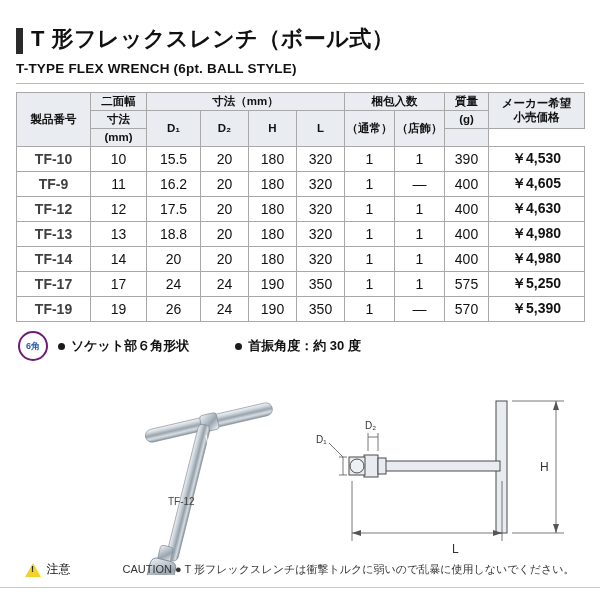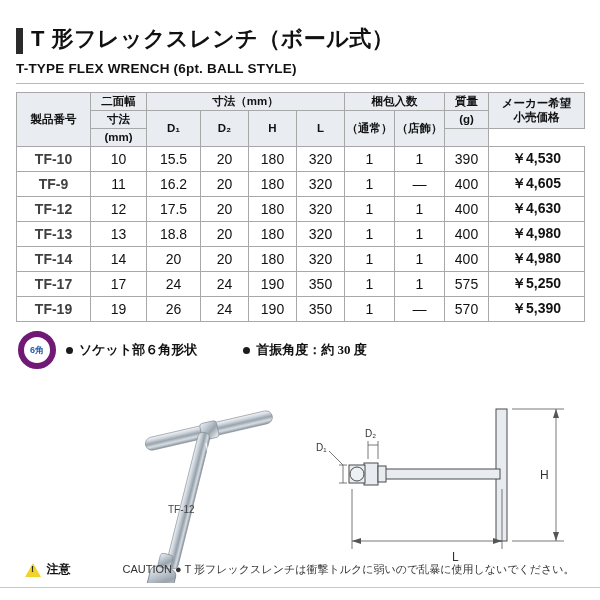--- a/index.html
+++ b/index.html
@@ -101,36 +101,35 @@
     align-items: center;
     gap: 10px;
     margin-top: 9px;
     padding-left: 2px;
   }
   .badge-hex {
     width: 26px;
     height: 26px;
     border-radius: 50%;
     background: #ffffff;
-    border: 6px solid #701a75;
+    border: 2px solid #701a75;
     color: #2a5fa8;
     font-size: 9px;
     font-weight: bold;
     display: flex;
     align-items: center;
     justify-content: center;
     flex: none;
   }
   .feature {
     display: flex;
     align-items: center;
     gap: 6px;
     font-size: 13px;
     font-weight: bold;
-    font-family: Liberation Serif, serif;
   }
   .dot {
     width: 7px;
     height: 7px;
     border-radius: 50%;
     background: #1b1b1b;
     flex: none;
   }
   .feature-gap { width: 26px; }
 
@@ -172,21 +171,21 @@
   .warn-tri::after {
     content: "!";
     position: absolute;
     left: -2.5px;
     top: 2px;
     font-size: 9px;
     font-weight: bold;
     color: #222;
     line-height: 1;
   }
-  .caution-jp { font-weight: bold; font-size: 12px; }
+  .caution-jp { font-weight: normal; font-size: 12px; }
   .caution-en { font-size: 11px; color: #333; margin-left: 47px; }
   .bottom-rule {
     position: absolute;
     left: 0; right: 0; bottom: 0;
     height: 12px;
     border-top: 1px solid #c9c9c9;
   }
 </style>
 </head>
 <body>

